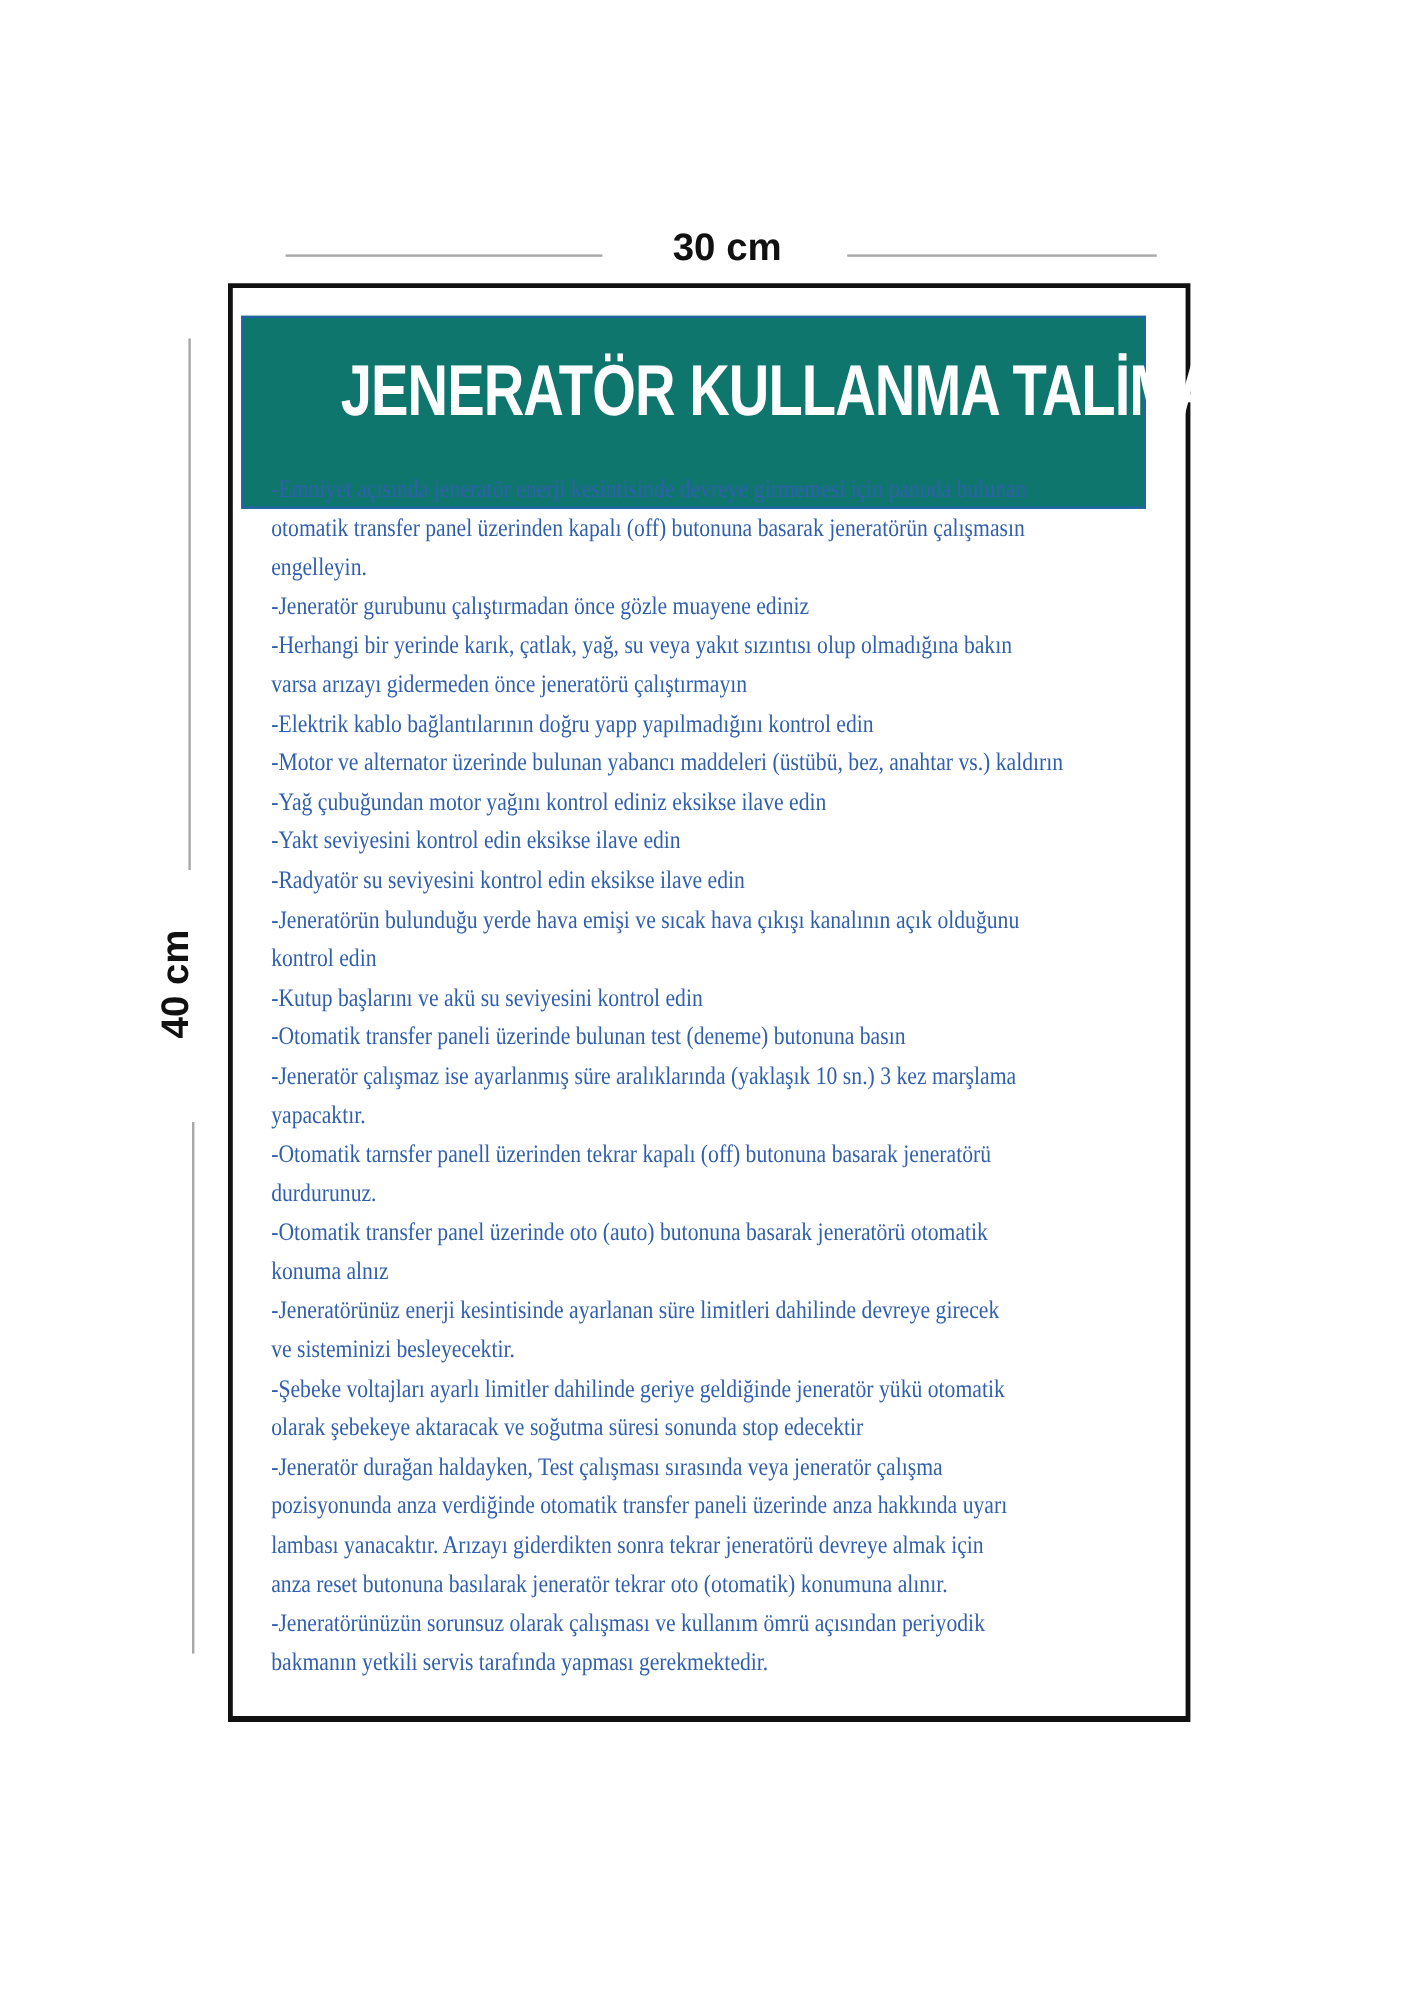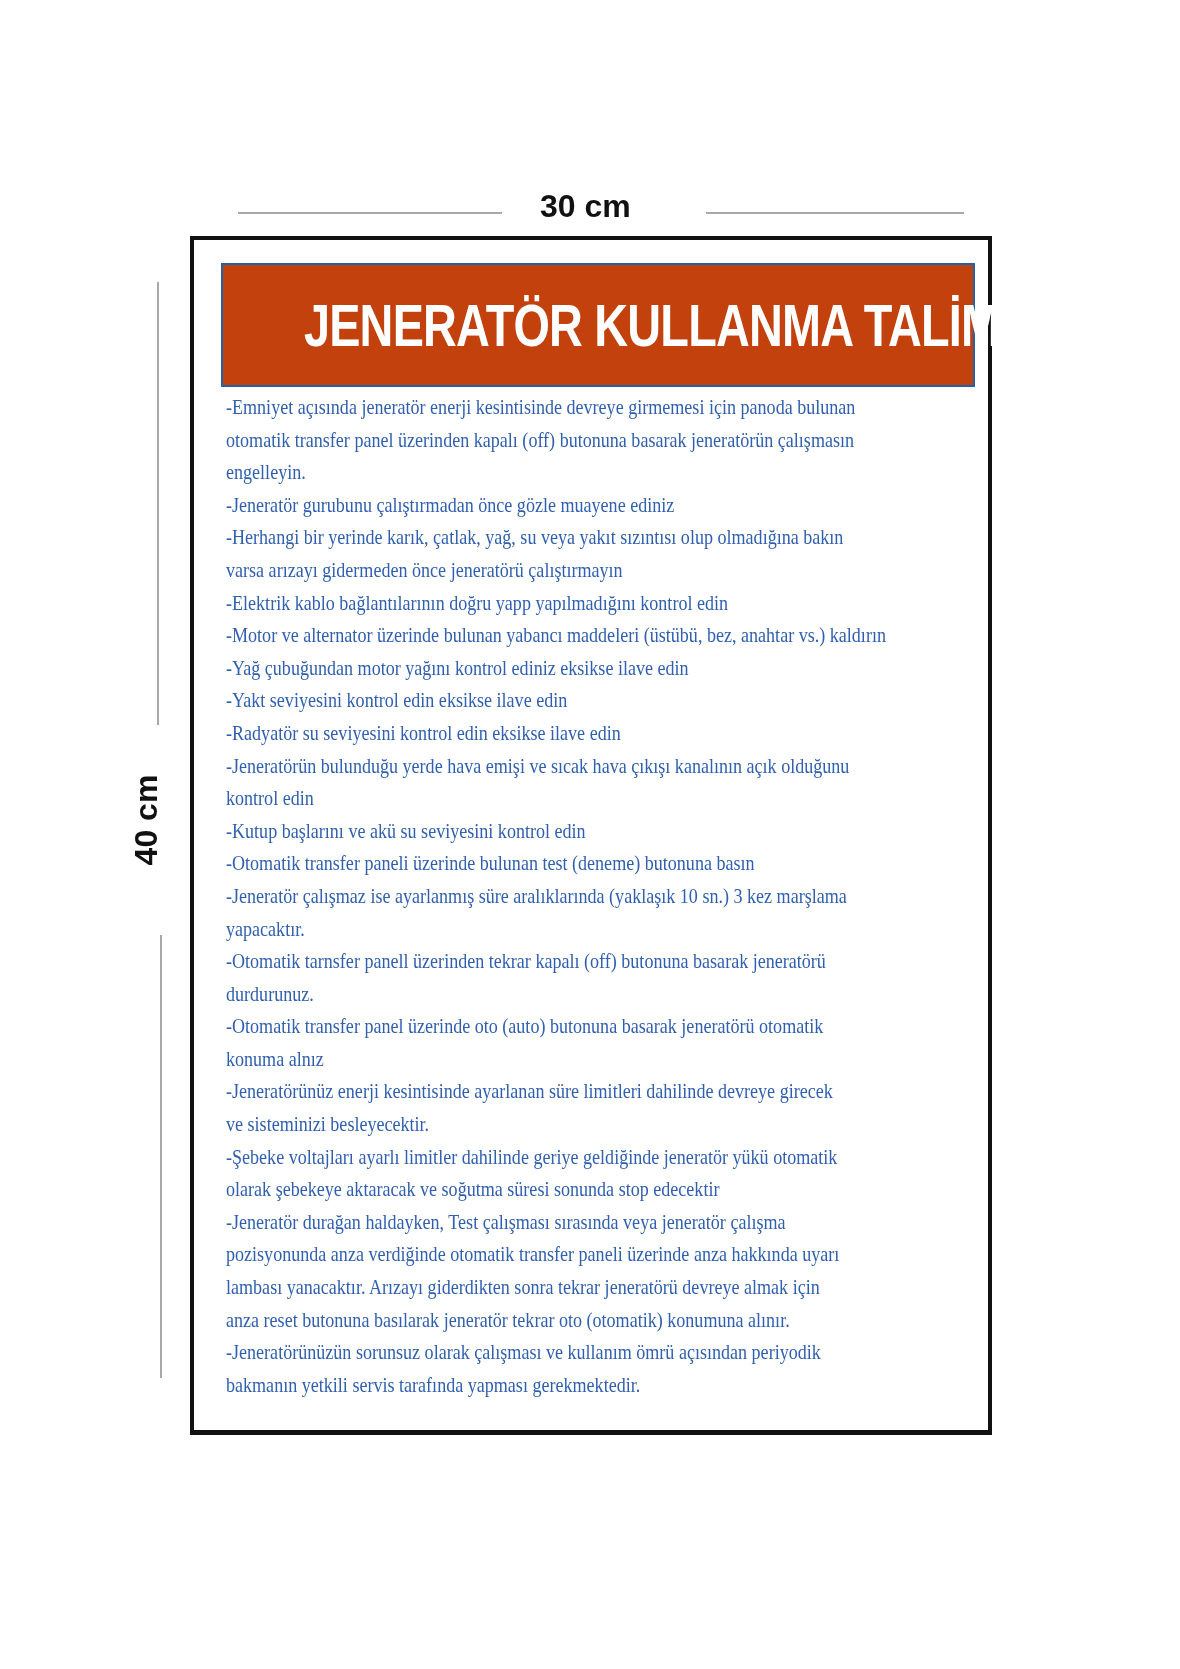--- a/index.html
+++ b/index.html
@@ -5,32 +5,32 @@
   html, body { margin: 0; padding: 0; background: #ffffff; }
   body { width: 1180px; height: 1669px; position: relative; overflow: hidden; }
   .dim-line { position: absolute; background: #a8a8a8; }
   .dim-label {
     position: absolute;
     font-family: "Liberation Sans", sans-serif;
     font-weight: bold;
     color: #111111;
     white-space: nowrap;
   }
-  #width-label { left: 540px; top: 186px; width: 132px; text-align: left; font-size: 32px; line-height: 40px; }
+  #width-label { left: 540px; top: 186px; width: 132px; text-align: center; font-size: 32px; line-height: 40px; }
   #height-label {
     left: 126px; top: 820px; width: 100px; font-size: 32px; line-height: 40px; text-align: center;
     transform-origin: 0 0; transform: rotate(-90deg) translate(-50px, 0);
   }
   .frame {
     position: absolute; left: 190px; top: 236px; width: 794px; height: 1190px;
     border: 4px solid #111111; border-bottom-width: 5px; background: #ffffff;
   }
   .banner {
-    position: absolute; left: 27px; top: 23px; width: 754px; height: 124px;
-    background: #c2410c; box-shadow: inset 0 0 0 2px #2462a8;
+    position: absolute; left: 7px; top: 23px; width: 754px; height: 161px;
+    background: #0f766e; box-shadow: inset 0 0 0 2px #2462a8;
   }
   .banner-title {
     position: absolute; left: 0; right: 0; top: 28px;
     font-family: "Liberation Sans", sans-serif; font-weight: bold;
     font-size: 60px; line-height: 70px; color: #ffffff;
     text-align: center; letter-spacing: -1px;
     transform: scaleX(0.78); transform-origin: center;
     white-space: nowrap;
   }
   .body-text {

